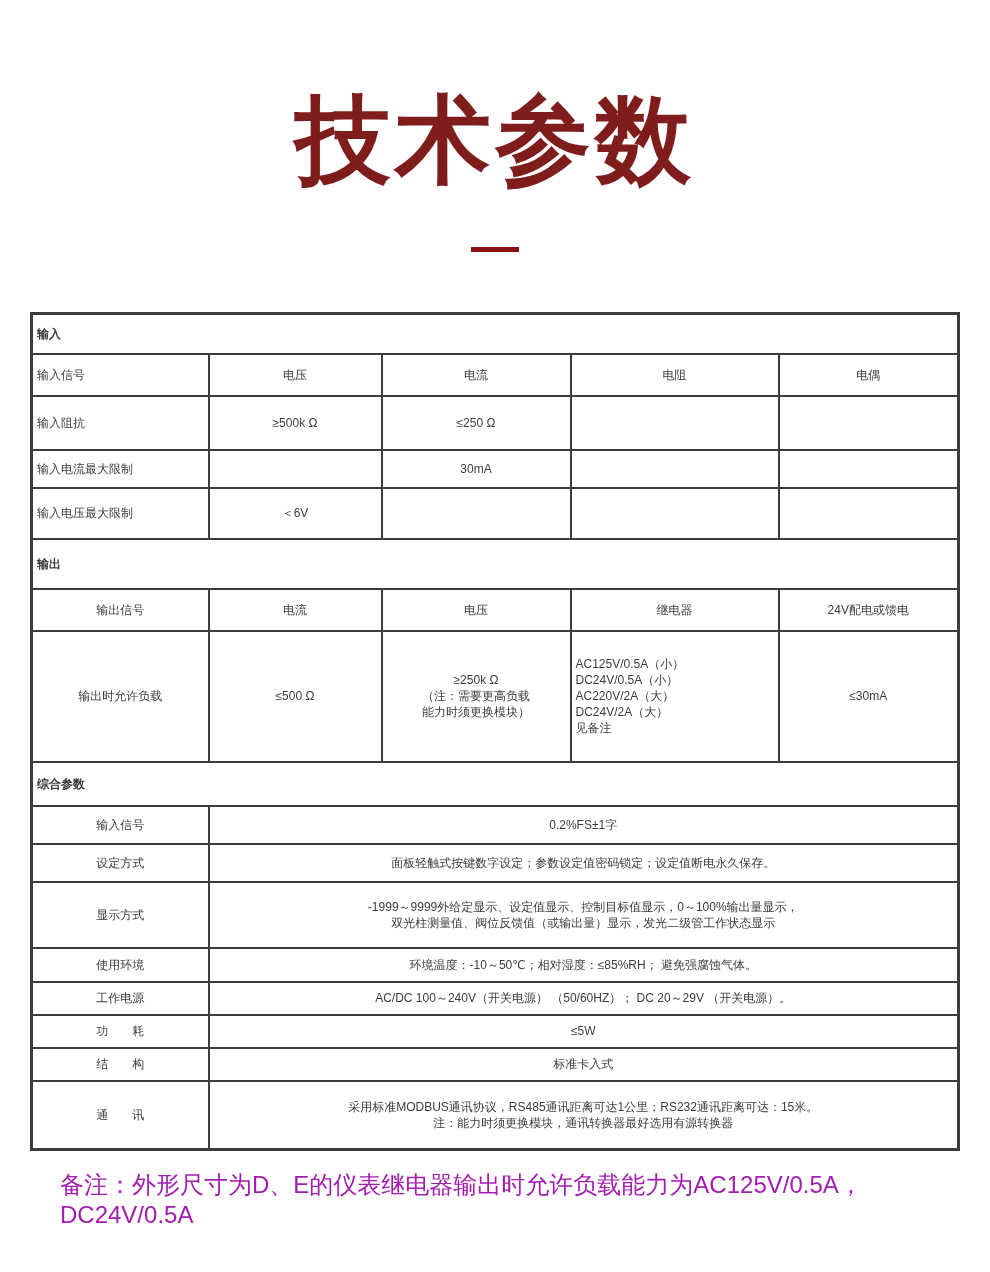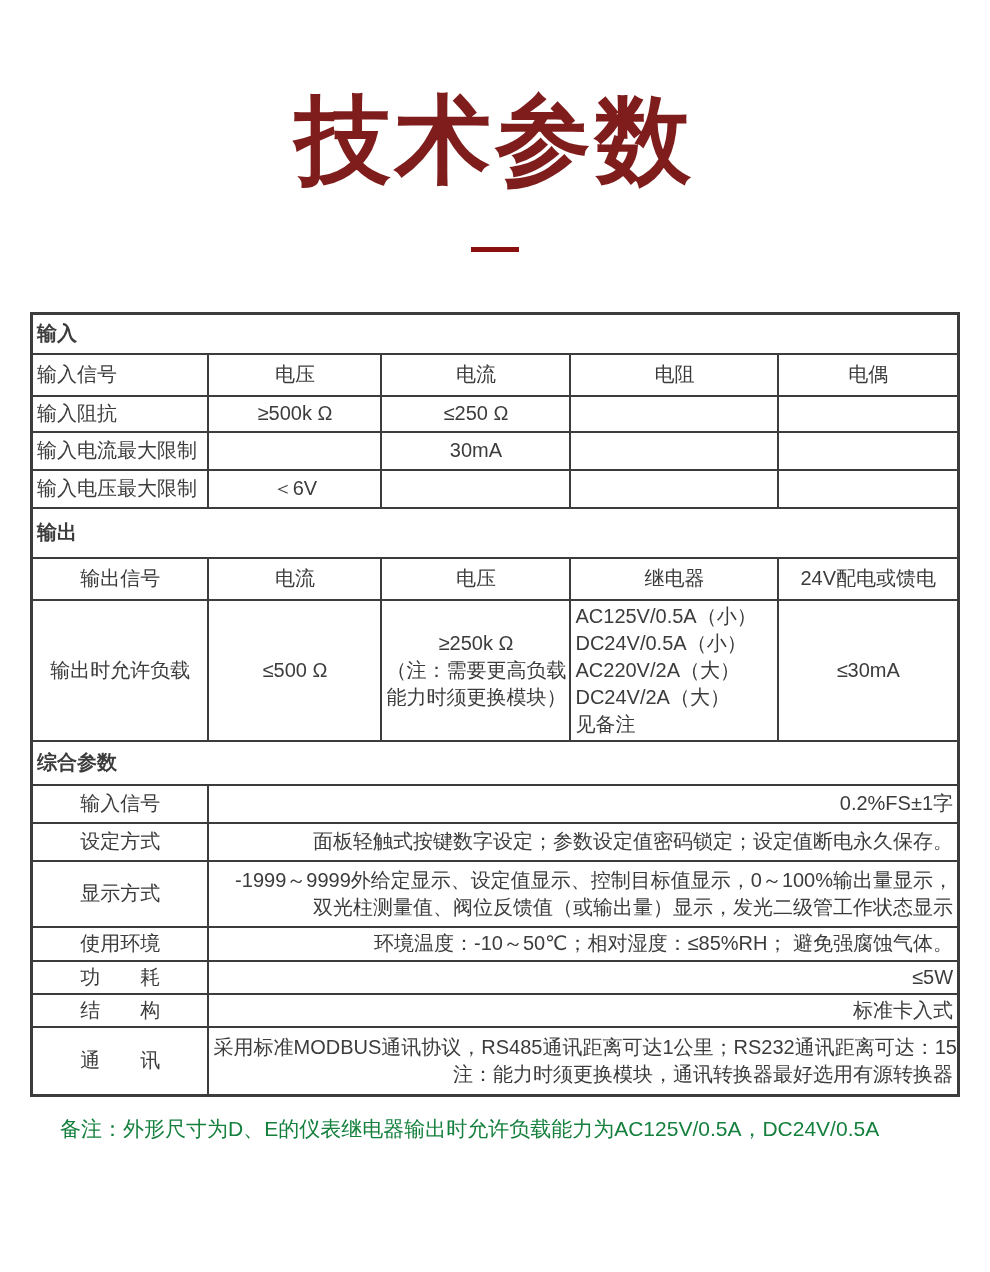--- a/index.html
+++ b/index.html
@@ -26,21 +26,21 @@
   }
   table.spec {
     margin: 60px auto 0 auto;
     width: 927px;
     border-collapse: collapse;
     table-layout: fixed;
     border: 3px solid #3c3c3c;
   }
   table.spec td {
     border: 2px solid #3c3c3c;
-    font-size: 20px;
+    font-size: 12px;
     color: #3c3c3c;
     vertical-align: middle;
     padding: 2px 4px;
     line-height: 1.35;
     overflow: hidden;
     white-space: nowrap;
   }
   col.c1 { width: 177px; }
   col.c2 { width: 173px; }
   col.c3 { width: 189px; }
@@ -48,31 +48,31 @@
   col.c5 { width: 180px; }
   td.section {
     font-weight: bold;
     font-size: 21px;
     text-align: left;
     padding-left: 12px;
   }
   td.lbl { text-align: left; padding-left: 10px; }
   td.ctr { text-align: center; }
   td.glbl { text-align: center; }
-  td.gval { text-align: right; padding-left: 13px; white-space: normal; margin-left: 17px; }
+  td.gval { text-align: center; padding-left: 13px; white-space: normal; margin-left: 17px; }
   td.multiline { white-space: normal; }
   td.relay { text-align: left; padding-left: 11px; font-size: 19px; line-height: 1.32; }
   td.vcell { font-size: 19px; line-height: 1.32; }
   .dline { display: block; }
   .wide-gap { line-height: 1.9; }
   .comm-gap { line-height: 1.65; }
   .footnote {
     margin: 18px 0 0 60px;
-    font-size: 21px;
-    color: #15803d;
+    font-size: 24px;
+    color: #a21caf;
   }
 </style>
 </head>
 <body>
 
 <h1 class="title">技术参数</h1>
 <div class="divider"></div>
 
 <table class="spec">
   <colgroup>
@@ -87,35 +87,35 @@
       <tr style="height:40px">
     <td colspan="5" class="section">输入</td>
   </tr>
   <tr style="height:42px">
     <td class="lbl">输入信号</td>
     <td class="ctr">电压</td>
     <td class="ctr">电流</td>
     <td class="ctr">电阻</td>
     <td class="ctr">电偶</td>
   </tr>
-  <tr style="height:36px">
+  <tr style="height:54px">
     <td class="lbl">输入阻抗</td>
     <td class="ctr">≥500k Ω</td>
     <td class="ctr">≤250 Ω</td>
     <td class="ctr"></td>
     <td class="ctr"></td>
   </tr>
   <tr style="height:38px">
     <td class="lbl">输入电流最大限制</td>
     <td class="ctr"></td>
     <td class="ctr">30mA</td>
     <td class="ctr"></td>
     <td class="ctr"></td>
   </tr>
-  <tr style="height:38px">
+  <tr style="height:51px">
     <td class="lbl">输入电压最大限制</td>
     <td class="ctr">＜6V</td>
     <td class="ctr"></td>
     <td class="ctr"></td>
     <td class="ctr"></td>
   </tr>
 
   <tr style="height:50px">
     <td colspan="5" class="section">输出</td>
   </tr>
@@ -160,20 +160,24 @@
     <td colspan="4" class="gval wide-gap">
       <span class="dline">-1999～9999外给定显示、设定值显示、控制目标值显示，0～100%输出量显示，</span>
       <span class="dline">双光柱测量值、阀位反馈值（或输出量）显示，发光二级管工作状态显示</span>
     </td>
   </tr>
   <tr style="height:34px">
     <td class="glbl">使用环境</td>
     <td colspan="4" class="gval">环境温度：-10～50℃；相对湿度：≤85%RH； 避免强腐蚀气体。</td>
   </tr>
   <tr style="height:33px">
+    <td class="glbl">工作电源</td>
+    <td colspan="4" class="gval">AC/DC 100～240V（开关电源） （50/60HZ）； DC 20～29V （开关电源）。</td>
+  </tr>
+  <tr style="height:33px">
     <td class="glbl">功　　耗</td>
     <td colspan="4" class="gval">≤5W</td>
   </tr>
   <tr style="height:33px">
     <td class="glbl">结　　构</td>
     <td colspan="4" class="gval">标准卡入式</td>
   </tr>
   <tr style="height:69px">
     <td class="glbl">通　　讯</td>
     <td colspan="4" class="gval comm-gap">

